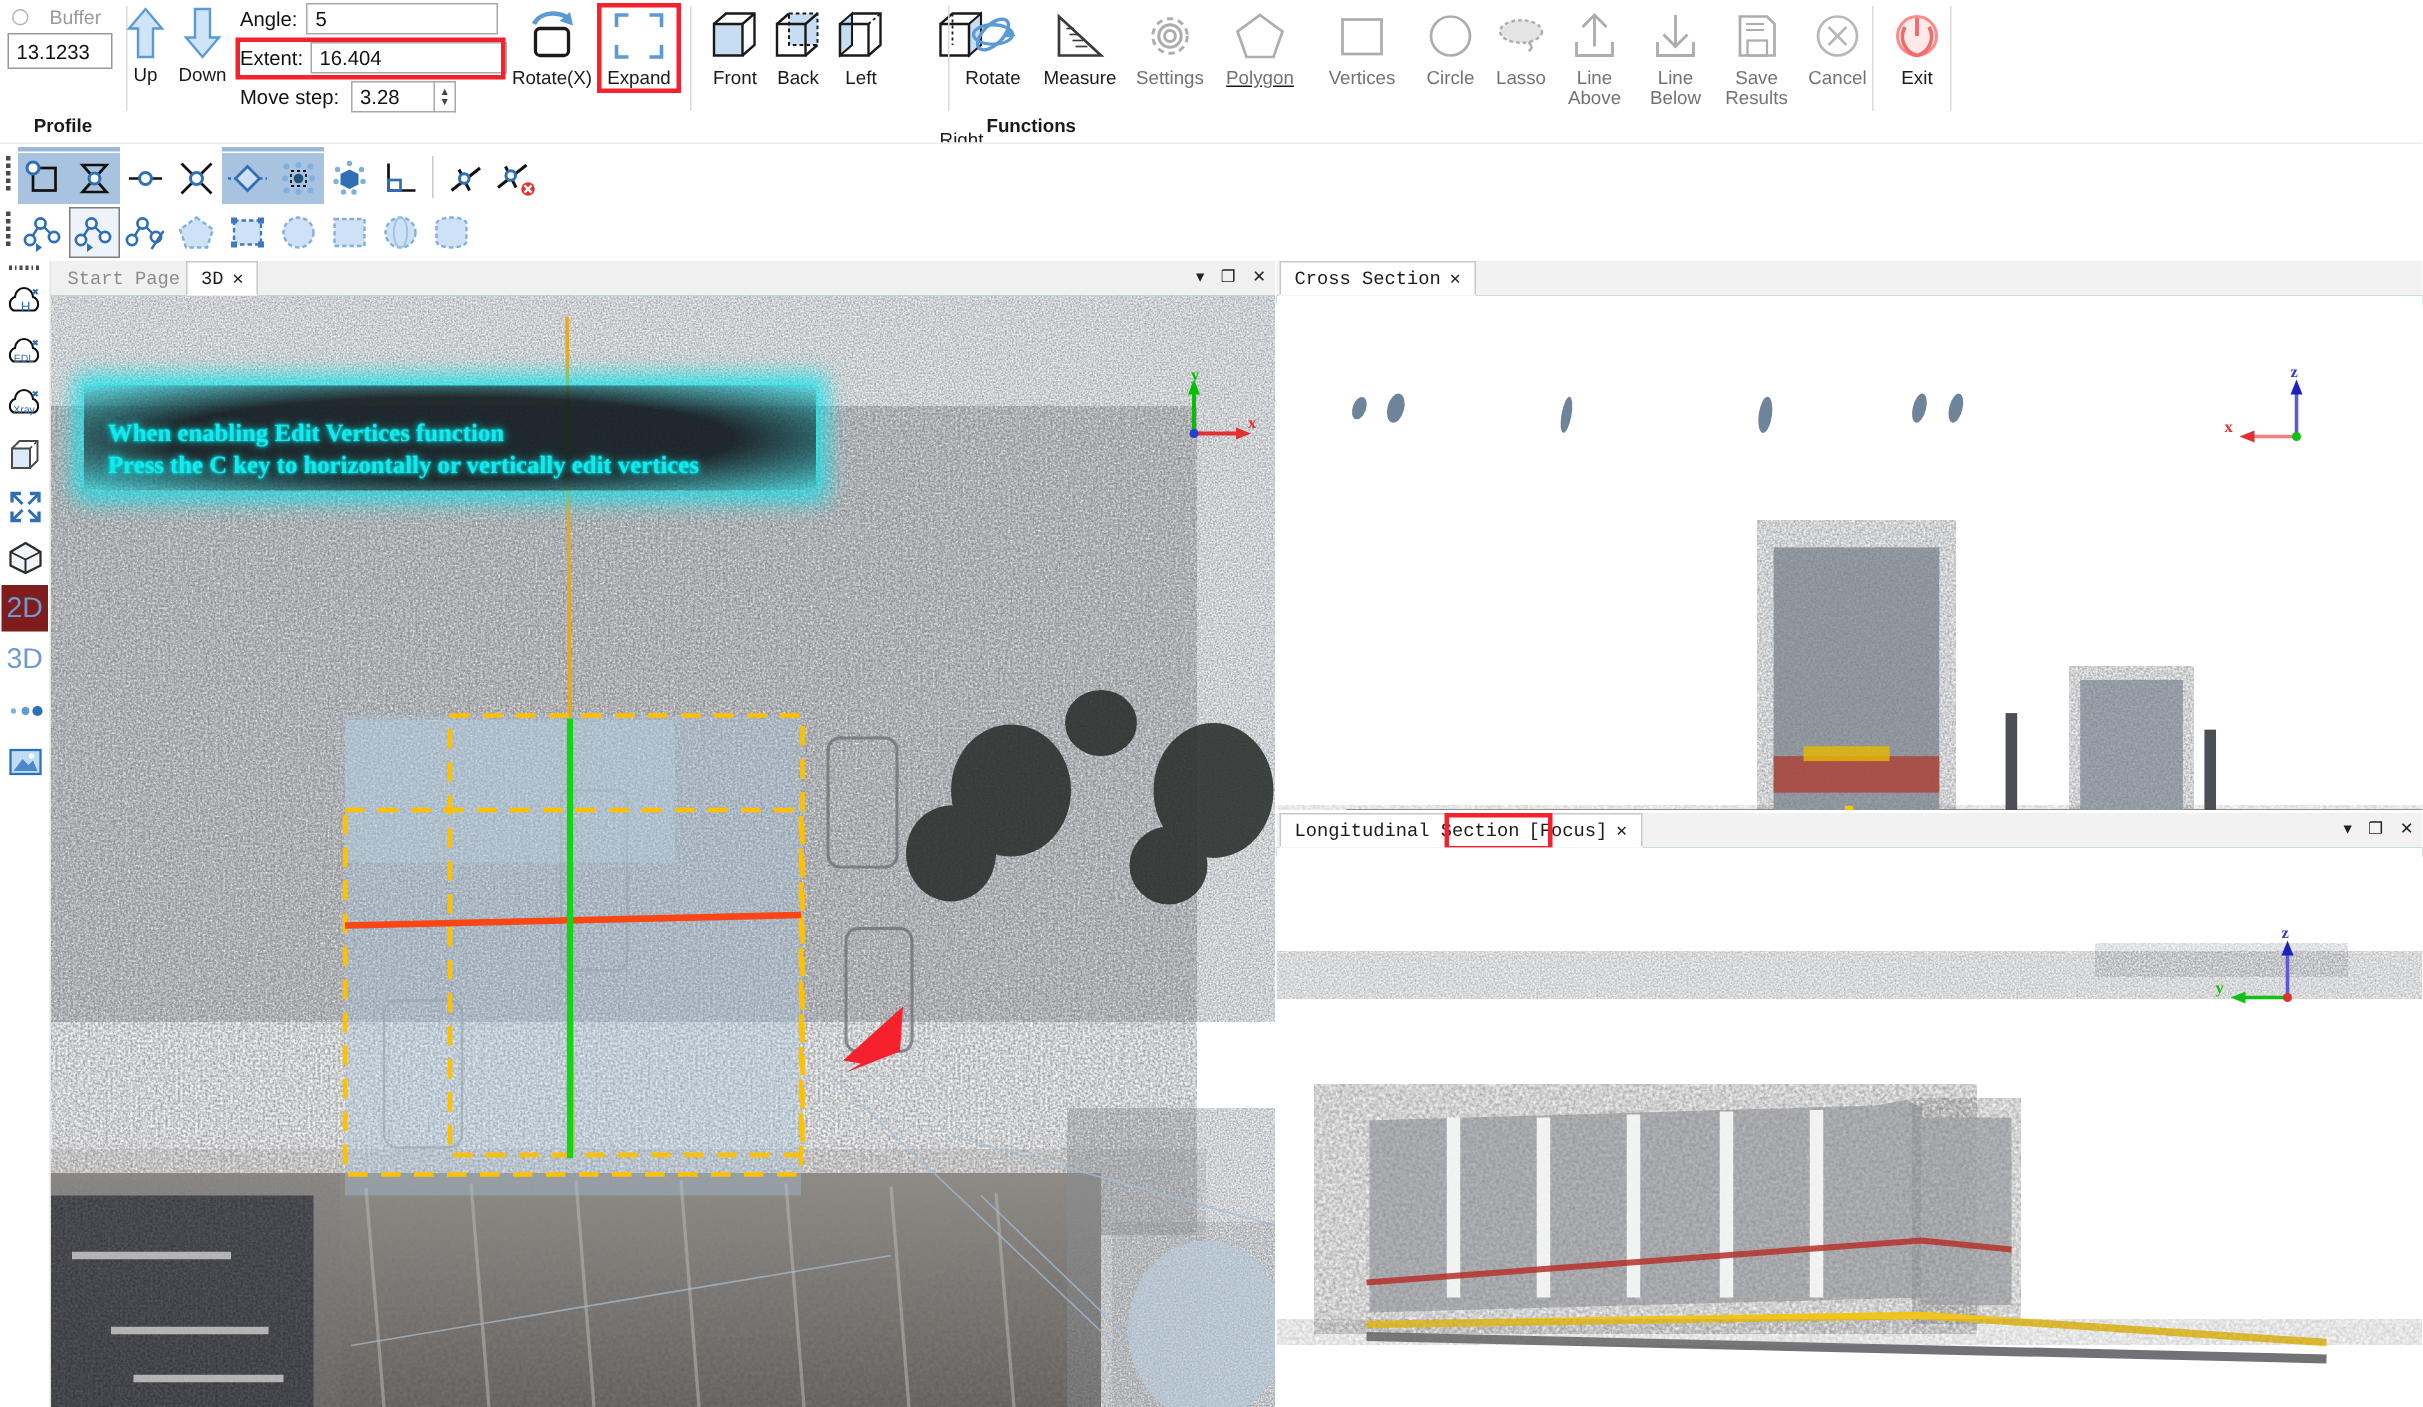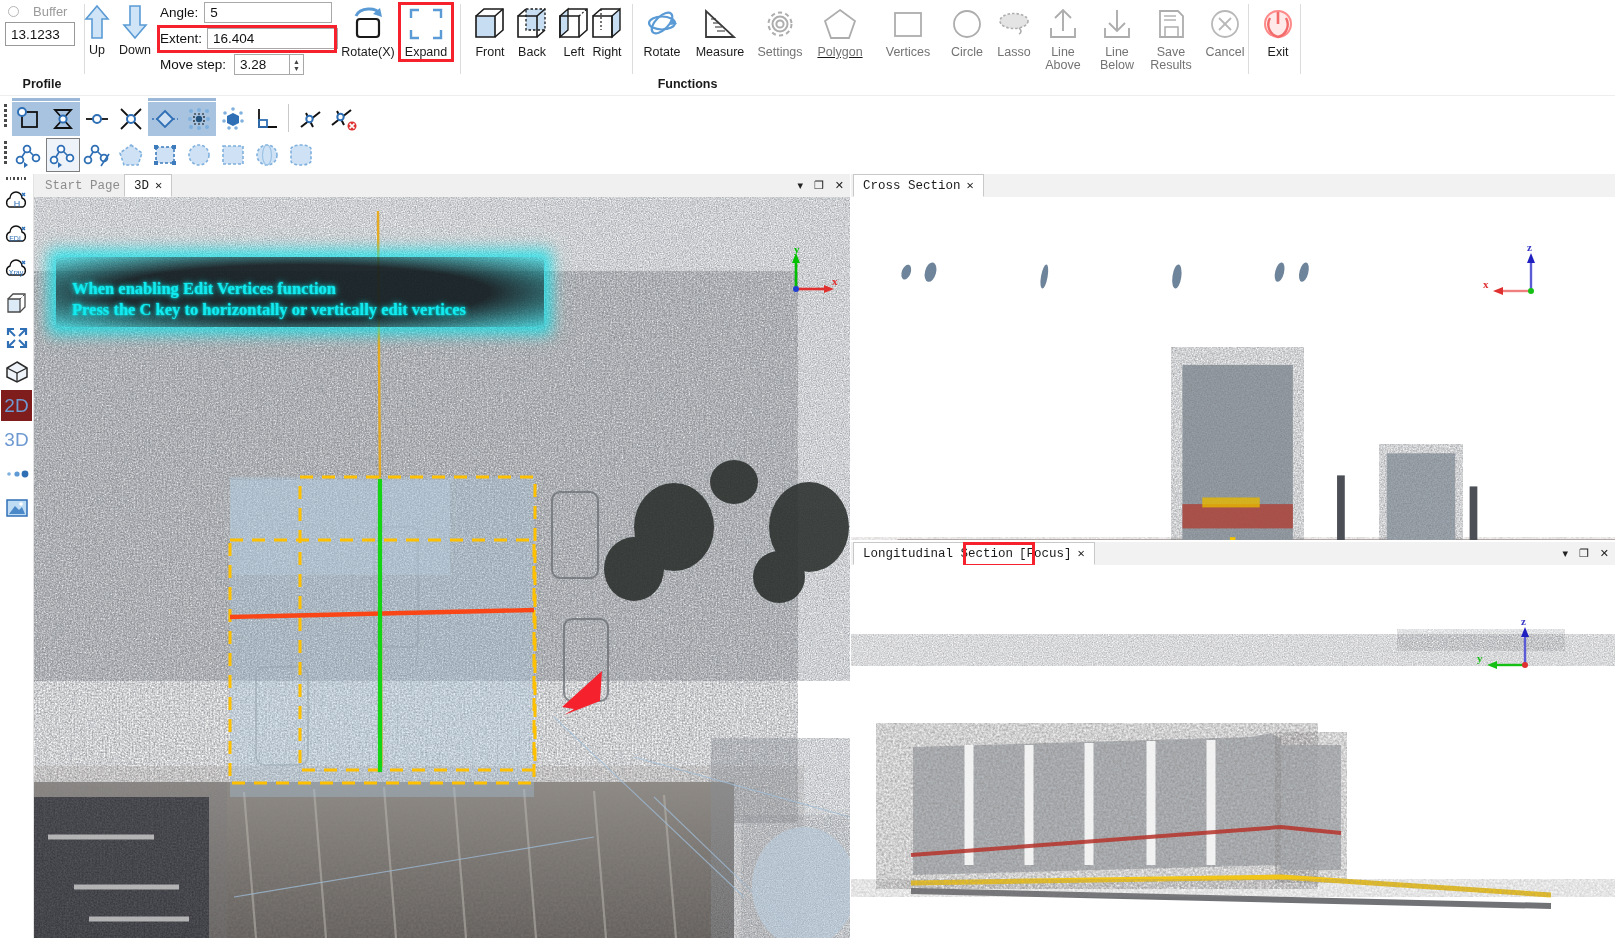--- a/index.html
+++ b/index.html
@@ -191,21 +191,21 @@
         <span class="ico">
           <svg width="42" height="40" viewBox="0 0 42 40">
             <polygon points="7,12 15,5 15,26 7,33" fill="#c6ddf2" stroke="#1a1a1a" stroke-width="1.4"></polygon>
             <polygon points="7,12 26,12 26,33 7,33" fill="none" stroke="#1a1a1a" stroke-width="1.6"></polygon>
             <polyline points="15,5 34,5 34,26 26,33" fill="none" stroke="#1a1a1a" stroke-width="1.6"></polyline>
             <line x1="26" y1="12" x2="34" y2="5" stroke="#1a1a1a" stroke-width="1.2" stroke-dasharray="2 2"></line>
           </svg>
         </span>
         <span class="cap">Left</span>
       </div>
-      <div class="rbtn" style="left:578px;">
+      <div class="rbtn" style="left:612px;gap:41px;">
         <span class="ico">
           <svg width="42" height="40" viewBox="0 0 42 40">
             <polygon points="26,12 34,5 34,26 26,33" fill="#c6ddf2" stroke="#1a1a1a" stroke-width="1.4"></polygon>
             <polygon points="7,12 26,12 26,33 7,33" fill="none" stroke="#1a1a1a" stroke-width="1.6"></polygon>
             <polyline points="7,12 15,5 34,5" fill="none" stroke="#1a1a1a" stroke-width="1.6"></polyline>
             <line x1="15" y1="5" x2="15" y2="26" stroke="#1a1a1a" stroke-width="1.2" stroke-dasharray="2 2"></line>
           </svg>
         </span>
         <span class="cap">Right</span>
       </div>

